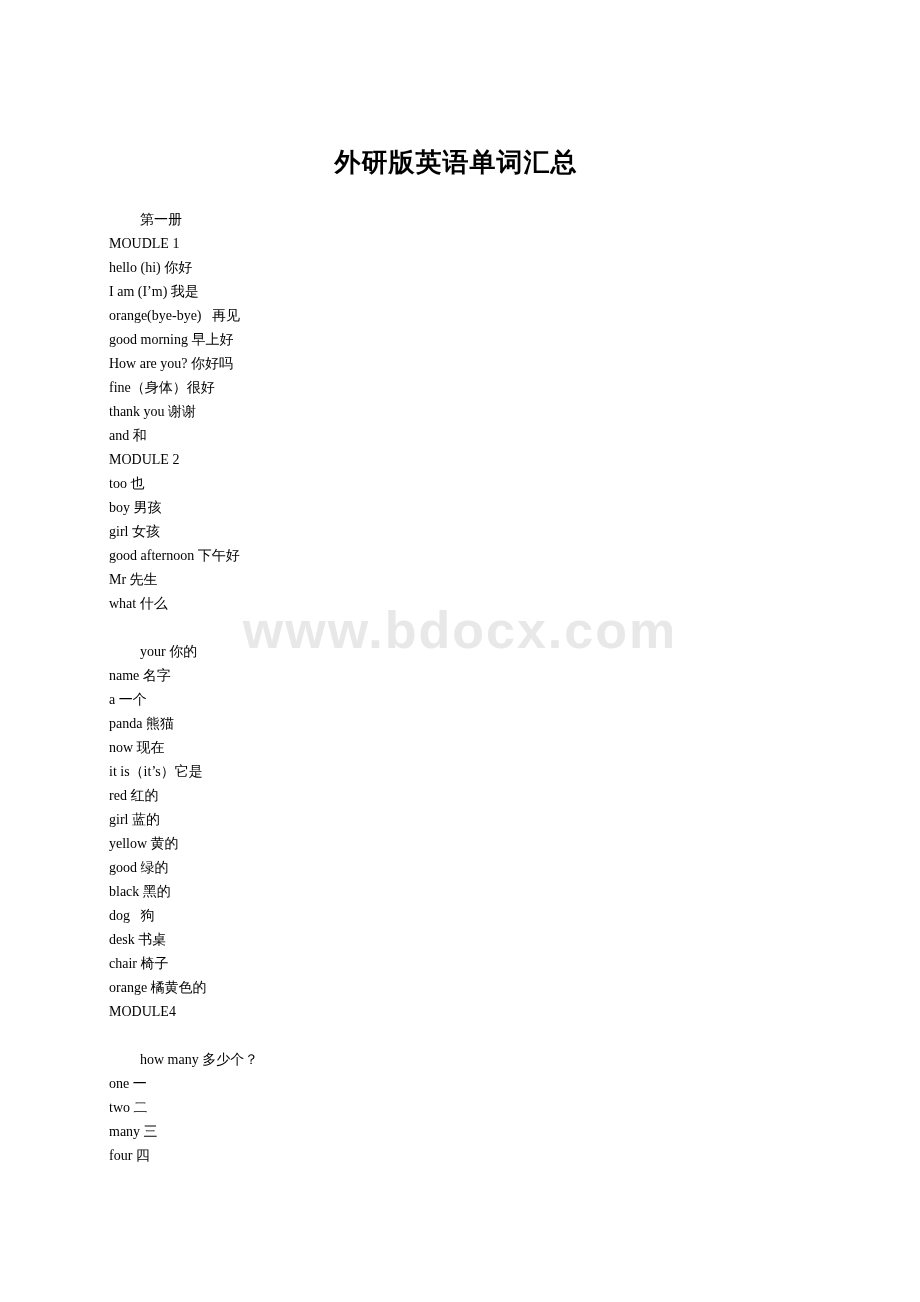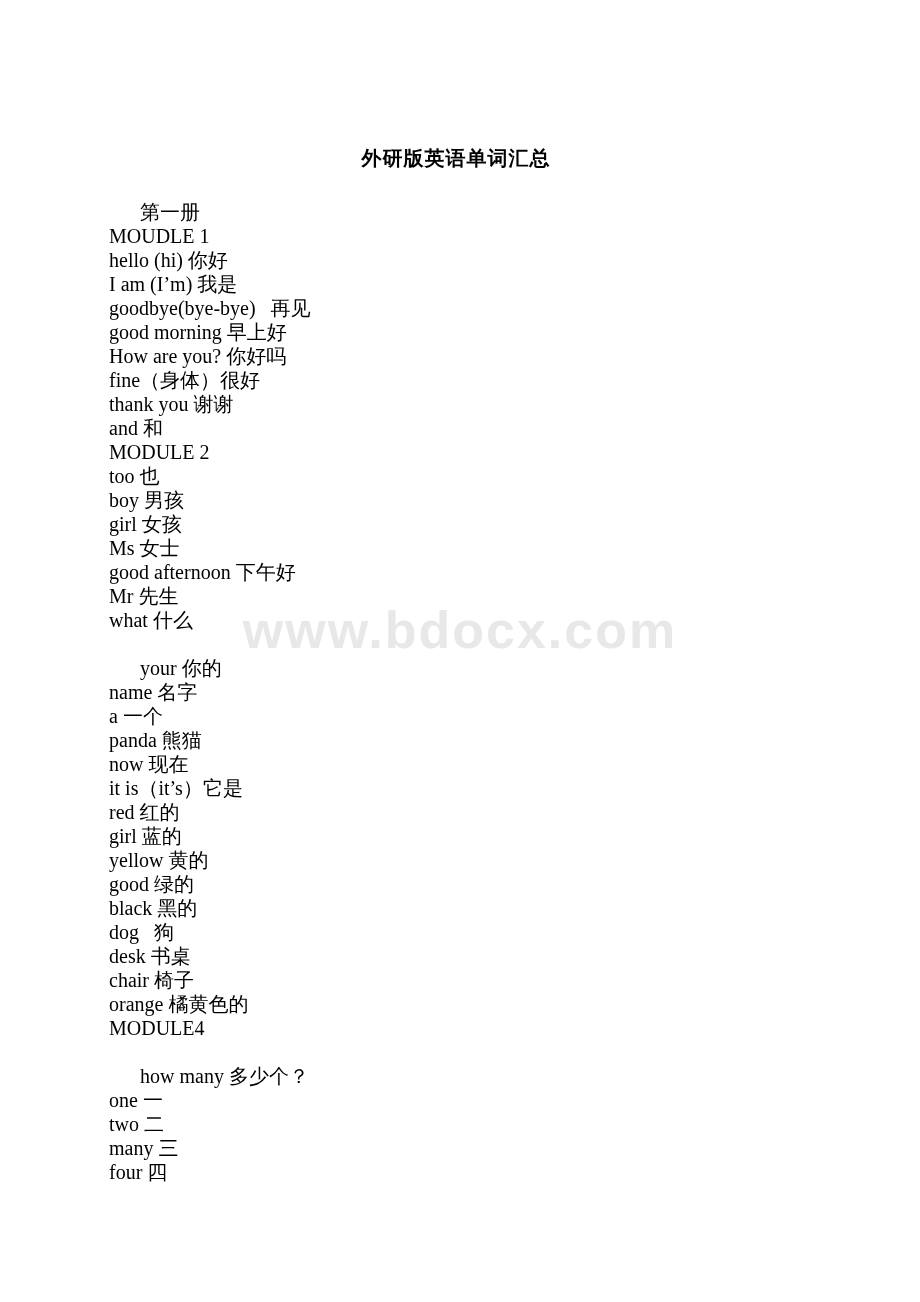--- a/index.html
+++ b/index.html
@@ -33,31 +33,31 @@
     pointer-events: none;
     z-index: 0;
   }
   .content {
     position: relative;
     z-index: 1;
     padding-top: 145px;
   }
   .doc-title {
     text-align: center;
-    font-size: 20px;
+    font-size: 26px;
     font-weight: bold;
     letter-spacing: 1px;
     margin: 0 8px 28px 0;
   }
   .lines {
     padding-left: 109px;
     padding-right: 60px;
   }
   .line {
-    font-size: 20px;
+    font-size: 14px;
     line-height: 24px;
     white-space: pre;
     min-height: 24px;
   }
   .line.indent {
     padding-left: 31px;
   }
   .line.blank {
     height: 24px;
   }
@@ -69,31 +69,30 @@
 
   <div class="watermark">www.bdocx.com</div>
 
   <div class="content">
     <div class="doc-title">外研版英语单词汇总</div>
     <div class="lines">
         <div class="line indent">第一册</div>
         <div class="line">MOUDLE 1</div>
         <div class="line">hello (hi) 你好</div>
         <div class="line">I am (I’m) 我是</div>
-        <div class="line">goodbye(bye-bye)   再见</div>
+        <div class="line">orange(bye-bye)   再见</div>
         <div class="line">good morning 早上好</div>
         <div class="line">How are you? 你好吗</div>
         <div class="line">fine（身体）很好</div>
         <div class="line">thank you 谢谢</div>
         <div class="line">and 和</div>
         <div class="line">MODULE 2</div>
         <div class="line">too 也</div>
         <div class="line">boy 男孩</div>
         <div class="line">girl 女孩</div>
-        <div class="line">Ms 女士</div>
         <div class="line">good afternoon 下午好</div>
         <div class="line">Mr 先生</div>
         <div class="line">what 什么</div>
         <div class="line blank"></div>
         <div class="line indent">your 你的</div>
         <div class="line">name 名字</div>
         <div class="line">a 一个</div>
         <div class="line">panda 熊猫</div>
         <div class="line">now 现在</div>
         <div class="line">it is（it’s）它是</div>

